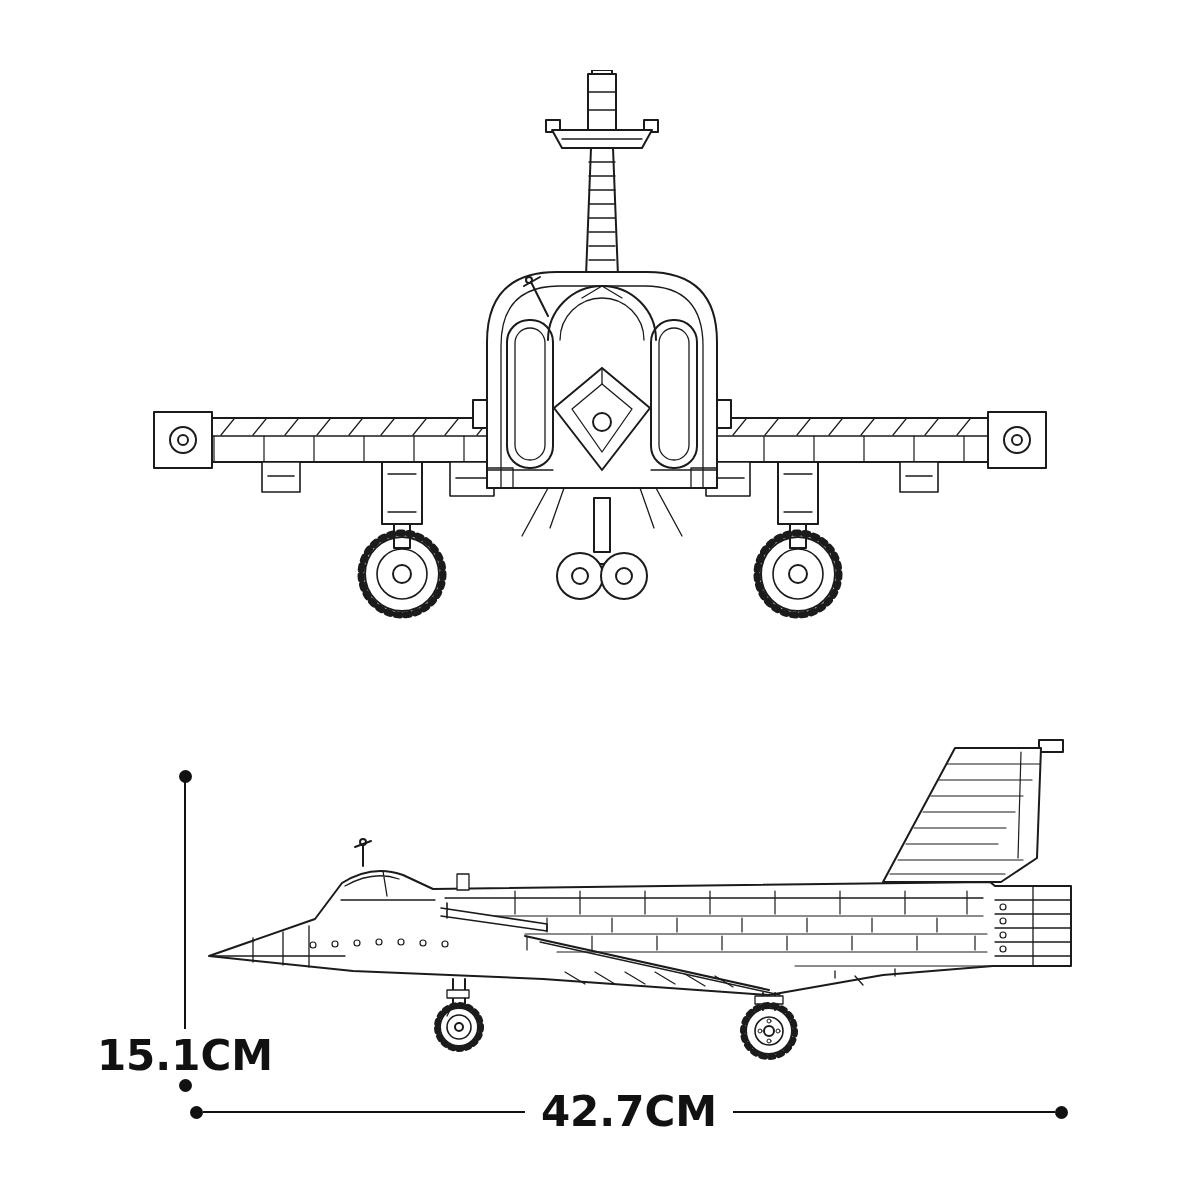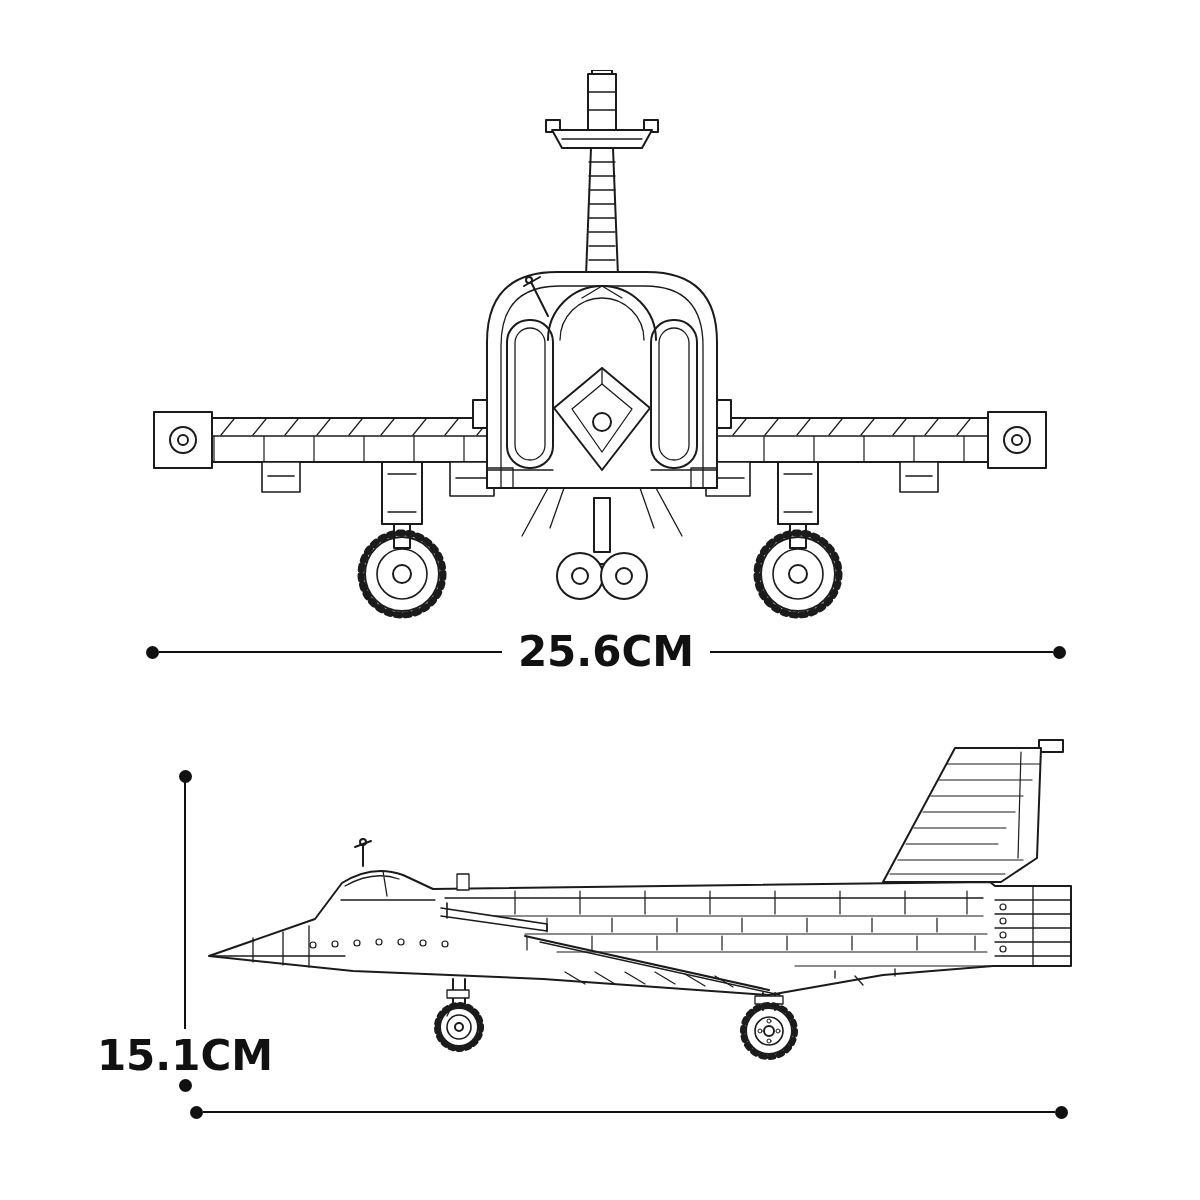--- a/index.html
+++ b/index.html
@@ -123,27 +123,20 @@
         <rect x="444" y="428" width="16" height="54" fill="#fff"></rect>
         <path d="M420 494h64"></path>
         <circle cx="430" cy="506" r="23" fill="#fff"></circle>
           <circle cx="430" cy="506" r="8"></circle>
         <circle cx="474" cy="506" r="23" fill="#fff"></circle>
           <circle cx="474" cy="506" r="8"></circle>
       </g>
     </g>
   </svg>
 
-  <div class="dim-h" style="left:146px; top:630px; width:920px; height:44px;">
-    <span class="dot"></span>
-    <span class="seg"></span>
-    <span class="dim-label">25.6CM</span>
-    <span class="seg"></span>
-    <span class="dot"></span>
-  </div>
 
   <svg class="drawing" style="left:195px; top:738px;" width="880" height="340" viewBox="0 0 880 340">
     <g fill="none" stroke="#1b1b1b" stroke-width="2" stroke-linejoin="round" stroke-linecap="round">
 
       <g>
         <rect x="844" y="2" width="24" height="12" fill="#fff"></rect>
         <path d="M688 144 L760 10 L846 10 L842 120 L806 144 Z" fill="#fff"></path>
         <path stroke-width="1.2" d="M752 26h93M744 42h93M736 58h92M728 74h92M719 90h92M711 106h92M703 122h125M695 136h115"></path>
         <path stroke-width="1.2" d="M826 14 L823 120"></path>
       </g>
@@ -218,17 +211,18 @@
   <div class="dim-v" style="left:185px; top:770px; height:322px;">
     <span class="dot top"></span>
     <span class="vline"></span>
     <span class="dim-label">15.1CM</span>
     <span class="dot bottom"></span>
   </div>
 
   <div class="dim-h" style="left:190px; top:1090px; width:878px; height:44px;">
     <span class="dot"></span>
     <span class="seg"></span>
+    <span class="dim-label">42.7CM</span>
     <span class="seg"></span>
     <span class="dot"></span>
   </div>
 
 </div>
 
 </body></html>

